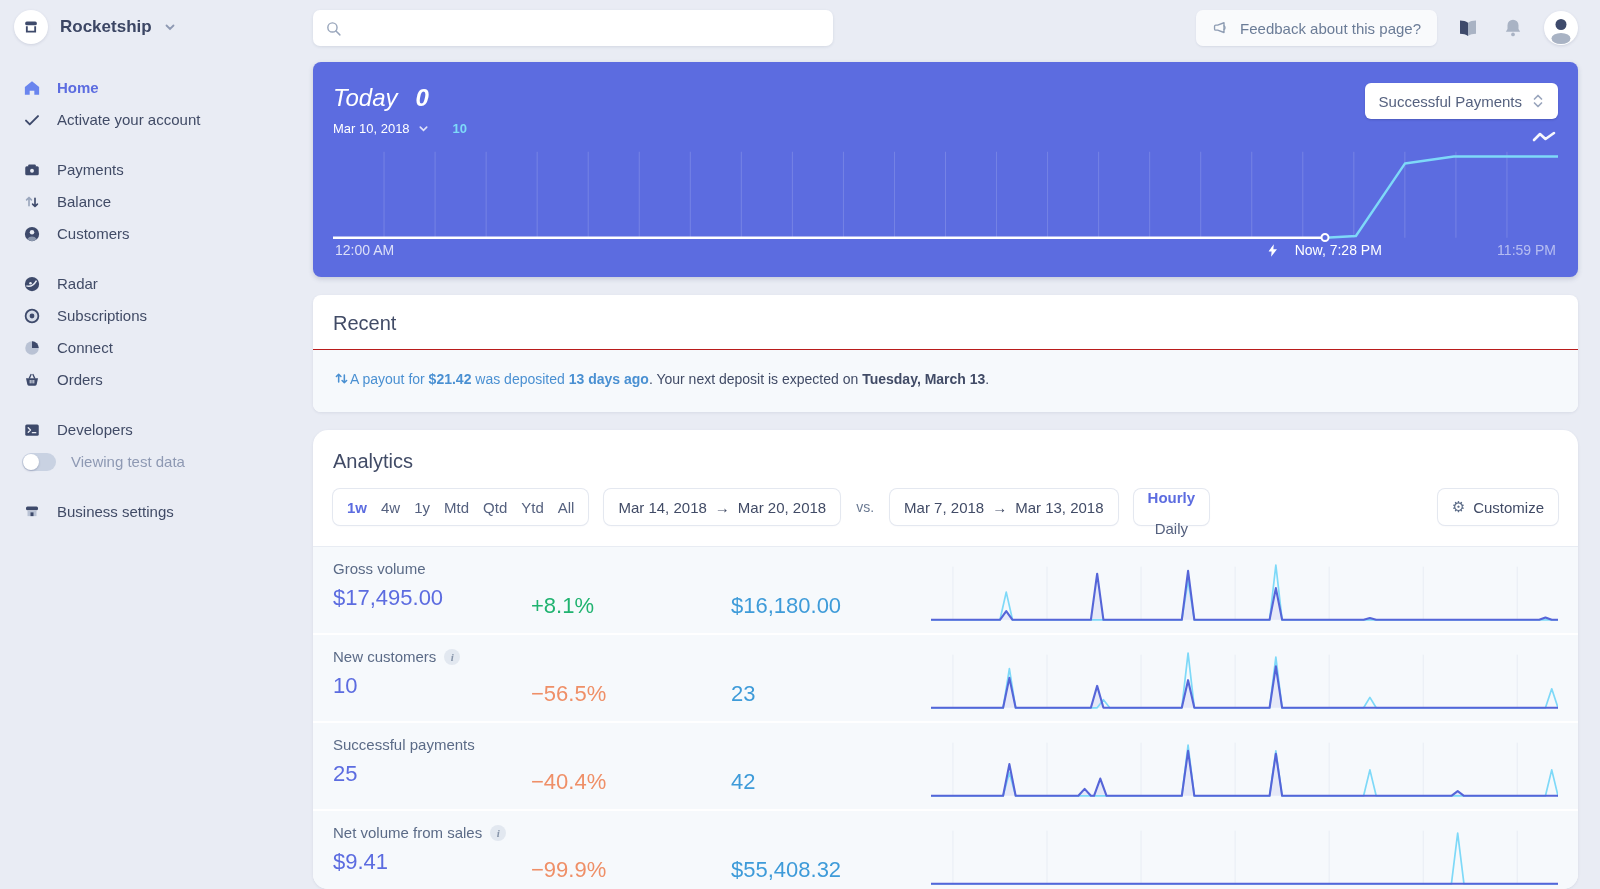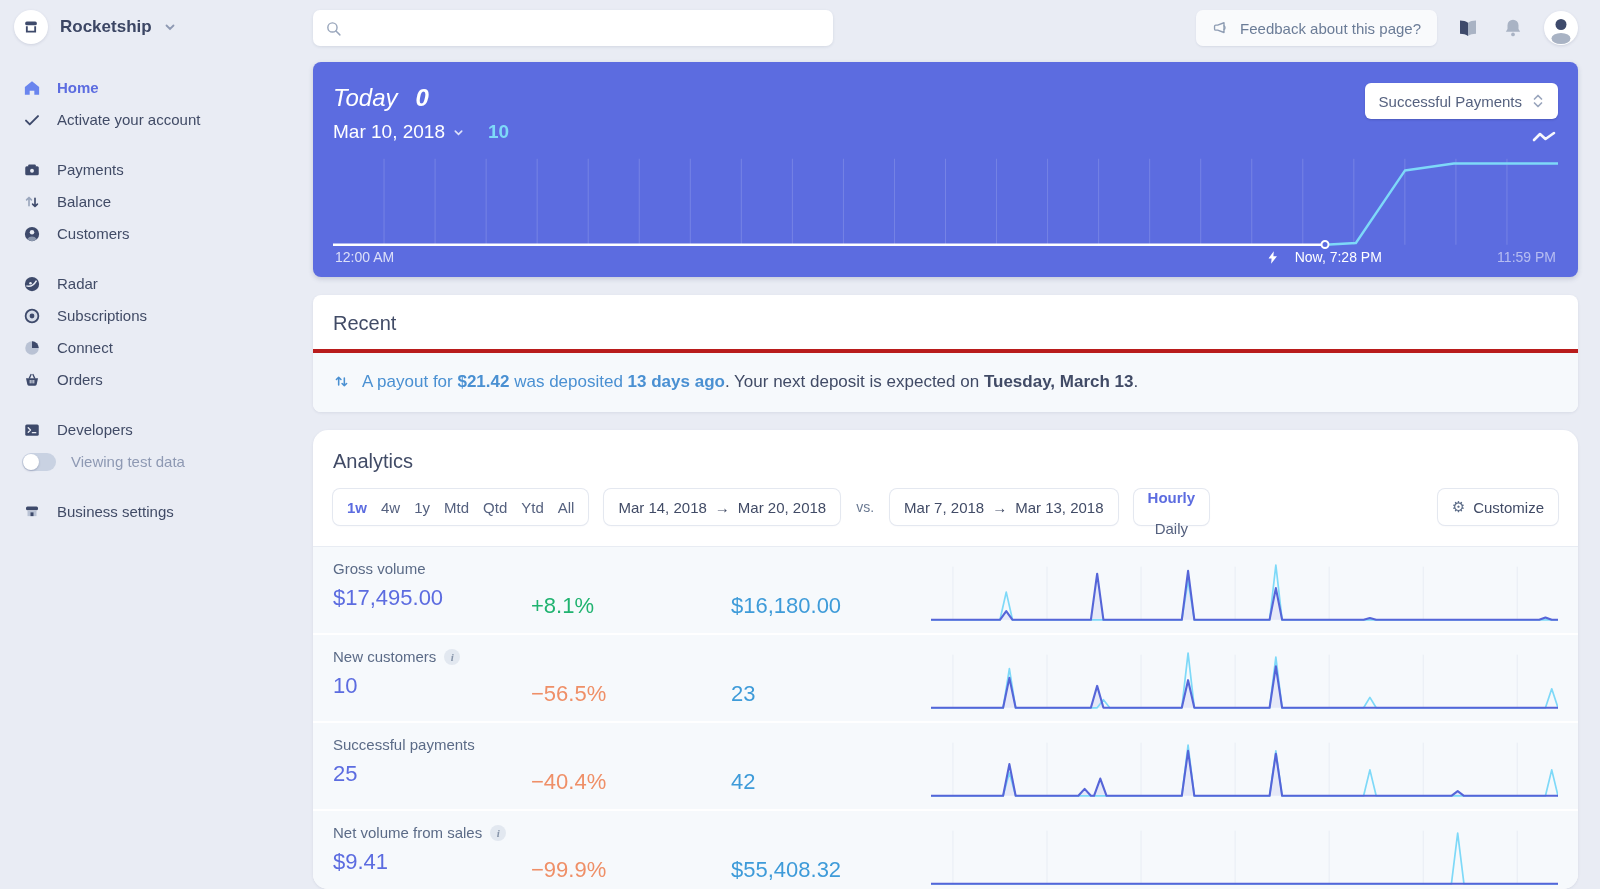--- a/index.html
+++ b/index.html
@@ -43,40 +43,40 @@
   
   .main { position:absolute; left:313px; width:1265px; top:0; }
   .card { background:#fff; border-radius:8px; box-shadow:0 1px 3px rgba(60,70,110,.10); }
   
   .today-card { position:absolute; top:62px; left:0; width:100%; height:215px;
     background:#5c6ce0; border-radius:8px; padding:0 20px; color:#fff;
     box-shadow:0 2px 5px rgba(60,70,110,.2); }
   .today-head { display:flex; align-items:baseline; gap:18px; padding-top:22px;font-style:italic; }
   .today-title { font-size:24px; }
   .today-count { font-size:24px; font-weight:bold; }
-  .today-sub { display:flex; align-items:center; gap:10px; margin-top:9px; font-size:19px; }
+  .today-sub { display:flex; align-items:center; gap:10px; margin-top:9px; font-size:13px; }
   .today-date { display:flex; align-items:center; gap:8px; cursor:pointer; }
   .today-compare { color:#7ed9f8; font-weight:bold; margin-left:14px; }
   .today-select { position:absolute; right:20px; top:21px; background:#fff; border-radius:6px;
     height:36px; display:flex; align-items:center; gap:10px; padding:0 14px; color:#55617f;
     font-size:15px; cursor:pointer; box-shadow:0 1px 2px rgba(30,40,90,.25); }
   .chart-type { position:absolute; right:22px; top:68px; cursor:pointer; opacity:.95; }
   .today-plot { position:relative; margin-top:12px; height:94px; }
   .today-plot svg { position:absolute; inset:0; width:100%; height:100%; }
   .now-marker { position:absolute; width:9px; height:9px; border-radius:50%;
     background:#5c6ce0; border:2px solid #fff; bottom:0; transform:translateX(-50%); }
   .today-axis { position:relative; height:20px; margin-top:0; font-size:14px; }
   .axis-start { position:absolute; left:2px; color:rgba(255,255,255,.78); }
   .axis-end { position:absolute; right:2px; color:rgba(255,255,255,.55); }
   .axis-now { position:absolute; transform:translateX(-50%); color:#fff; display:flex; align-items:center; gap:17px; white-space:nowrap; }
   
   .recent-card { position:absolute; top:295px; left:0; width:100%; height:117px; overflow:hidden; }
   .recent-title { font-size:20px; color:#414b66; padding:17px 20px 14px; }
-  .recent-row { border-top:4px solid #b91c1c; background:#f6f9fc; height:100%;
-    display:flex; align-items:flex-start; gap:12px; padding:18px 20px 0; font-size:17px; }
+  .recent-row { border-top:1px solid #b91c1c; background:#f6f9fc; height:100%;
+    display:flex; align-items:flex-start; padding:18px 20px 0; font-size:14px; }
   .recent-text { line-height:22px; }
   .blue { color:#4a90d2; } .bold { font-weight:bold; }
   
   .analytics-card { position:absolute; top:430px; left:0; width:100%; height:459px; overflow:hidden;border-radius:15px; }
   .analytics-title { font-size:20px; color:#414b66; padding:20px 20px 16px; }
   .filters { display:flex; align-items:center; gap:16px; padding:0 20px; height:36px; margin-bottom:21px; }
   .pill { background:#fff; border-radius:7px; height:36px; display:flex; align-items:center;
     padding:0 14px; box-shadow:0 0 0 1px #e4e8f0, 0 1px 2px rgba(60,70,110,.08);
     font-size:15px; color:#55617f; cursor:pointer; white-space:nowrap; }
   .range-tabs { gap:14px; }

